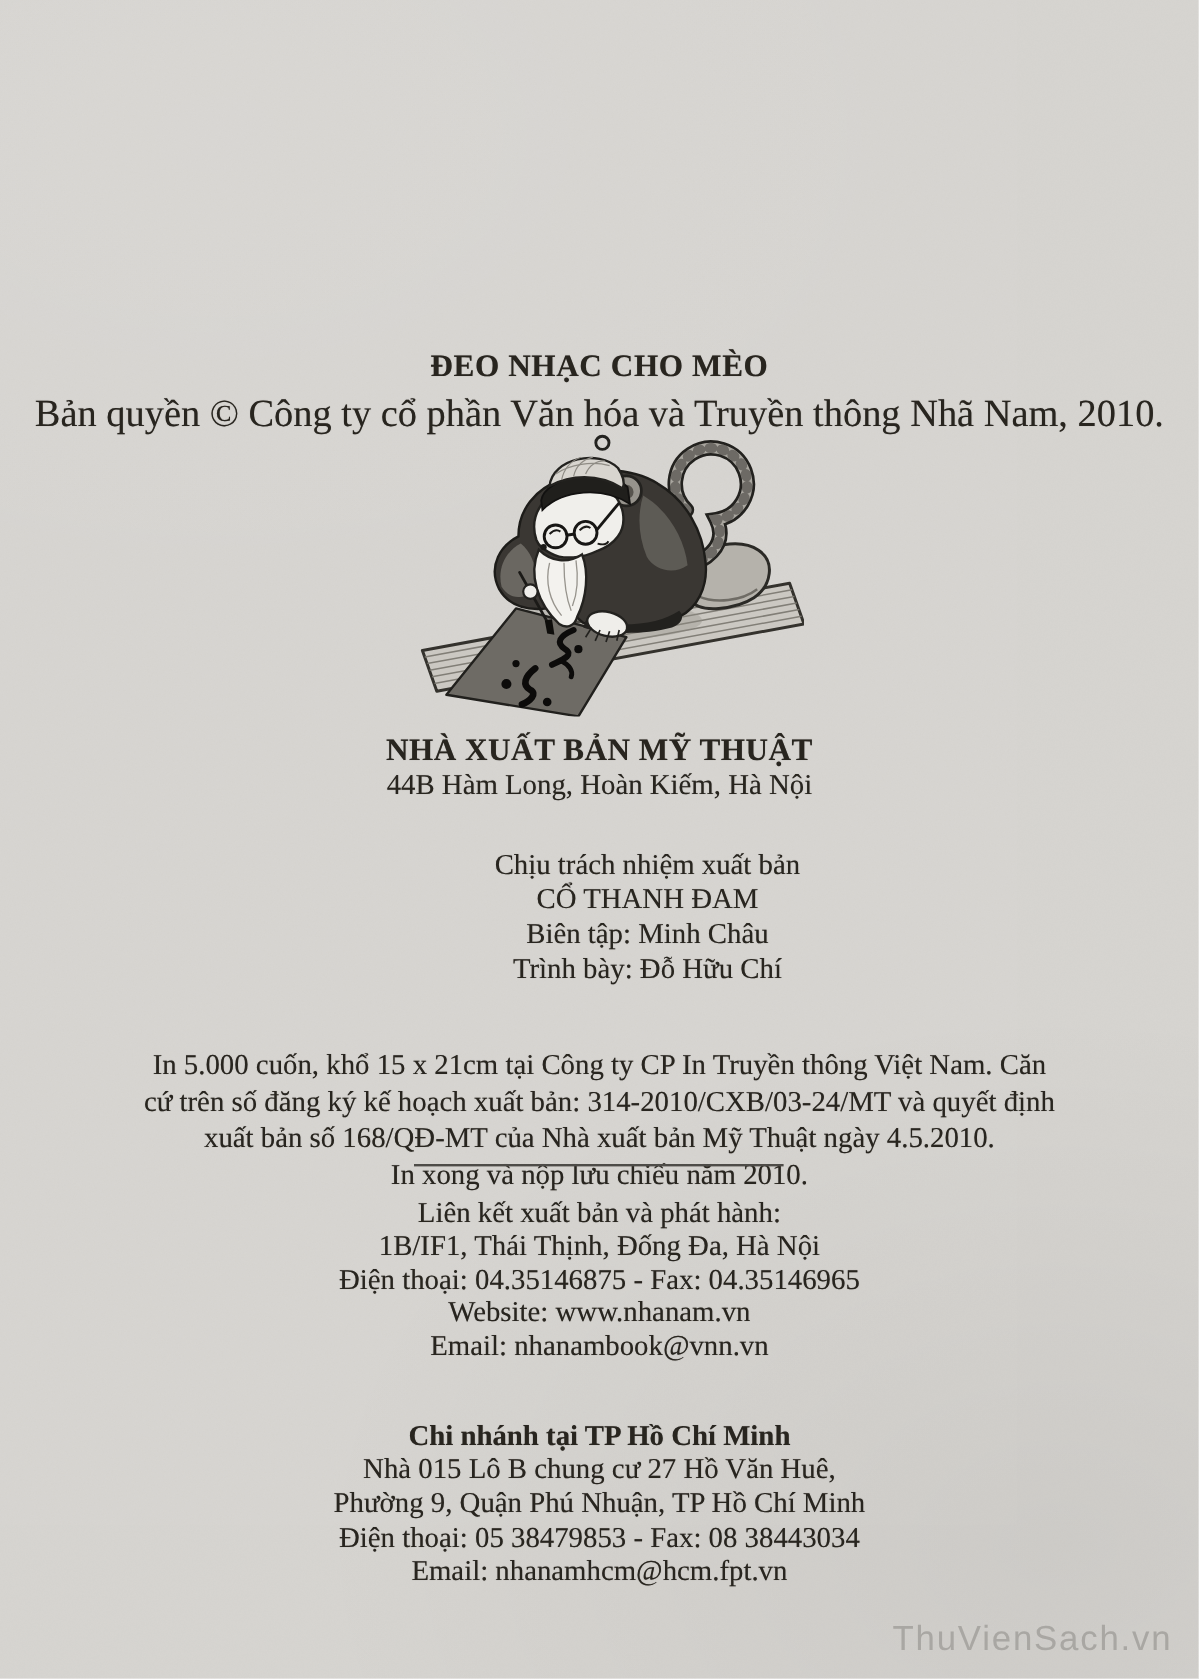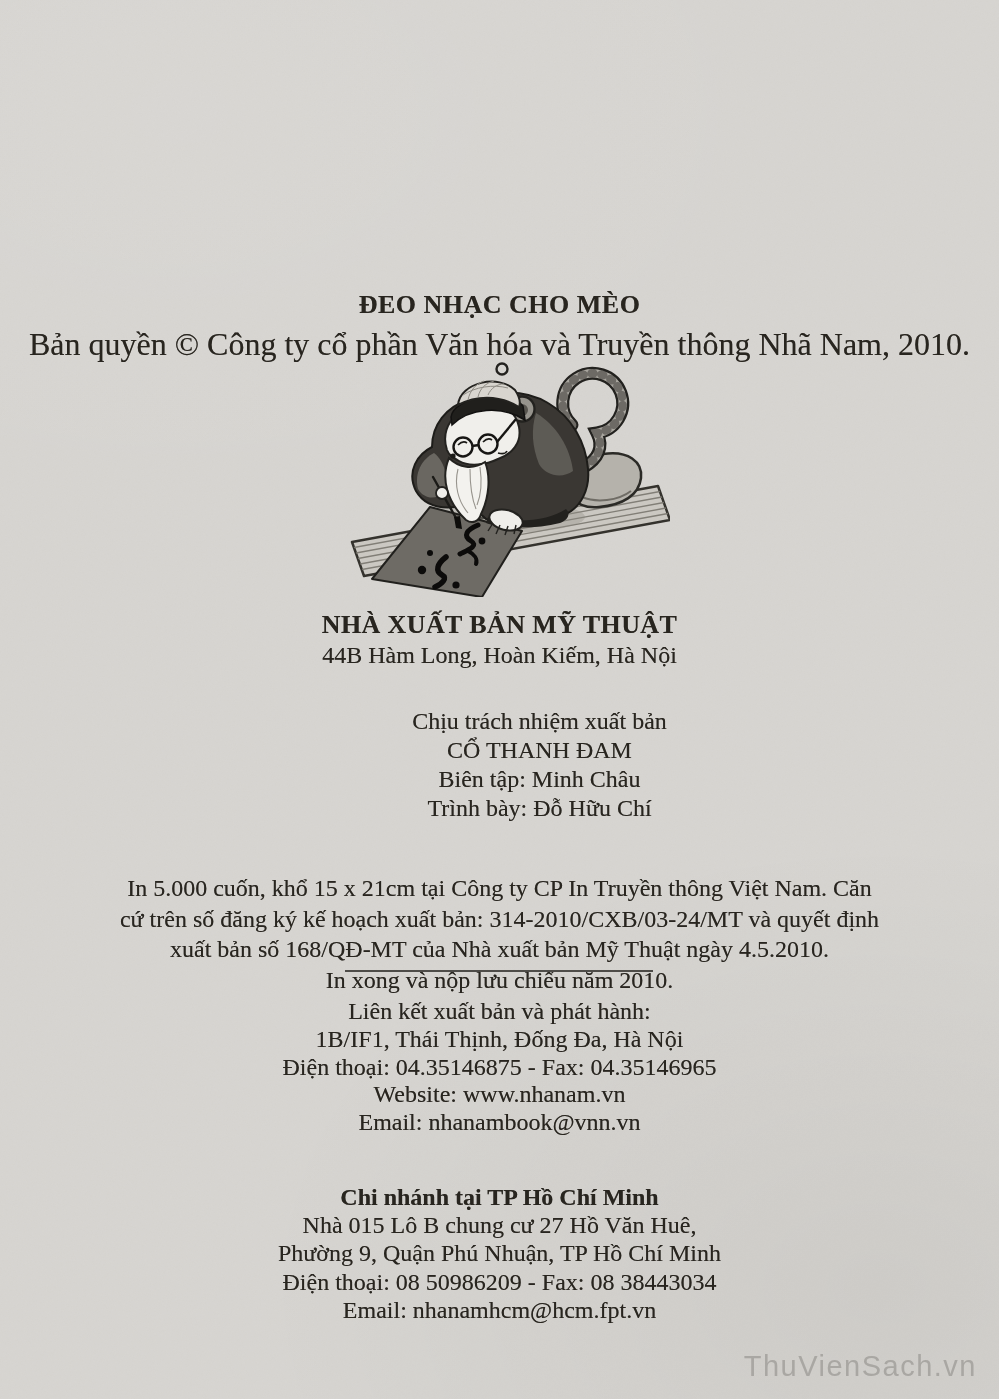--- a/index.html
+++ b/index.html
@@ -189,19 +189,19 @@
     <div class="line">1B/IF1, Thái Thịnh, Đống Đa, Hà Nội</div>
     <div class="line">Điện thoại: 04.35146875 - Fax: 04.35146965</div>
     <div class="line">Website: www.nhanam.vn</div>
     <div class="line">Email: nhanambook@vnn.vn</div>
   </section>
 
   <section class="blk branch-block">
     <div class="line bold-line">Chi nhánh tại TP Hồ Chí Minh</div>
     <div class="line">Nhà 015 Lô B chung cư 27 Hồ Văn Huê,</div>
     <div class="line">Phường 9, Quận Phú Nhuận, TP Hồ Chí Minh</div>
-    <div class="line">Điện thoại: 08 50986209 - Fax: 08 38443034</div>
+    <div class="line">Điện thoại: 05 38479853 - Fax: 08 38443034</div>
     <div class="line">Email: nhanamhcm@hcm.fpt.vn</div>
   </section>
 
   <div class="watermark">ThuVienSach.vn</div>
 
 </div>
 
 </body></html>

